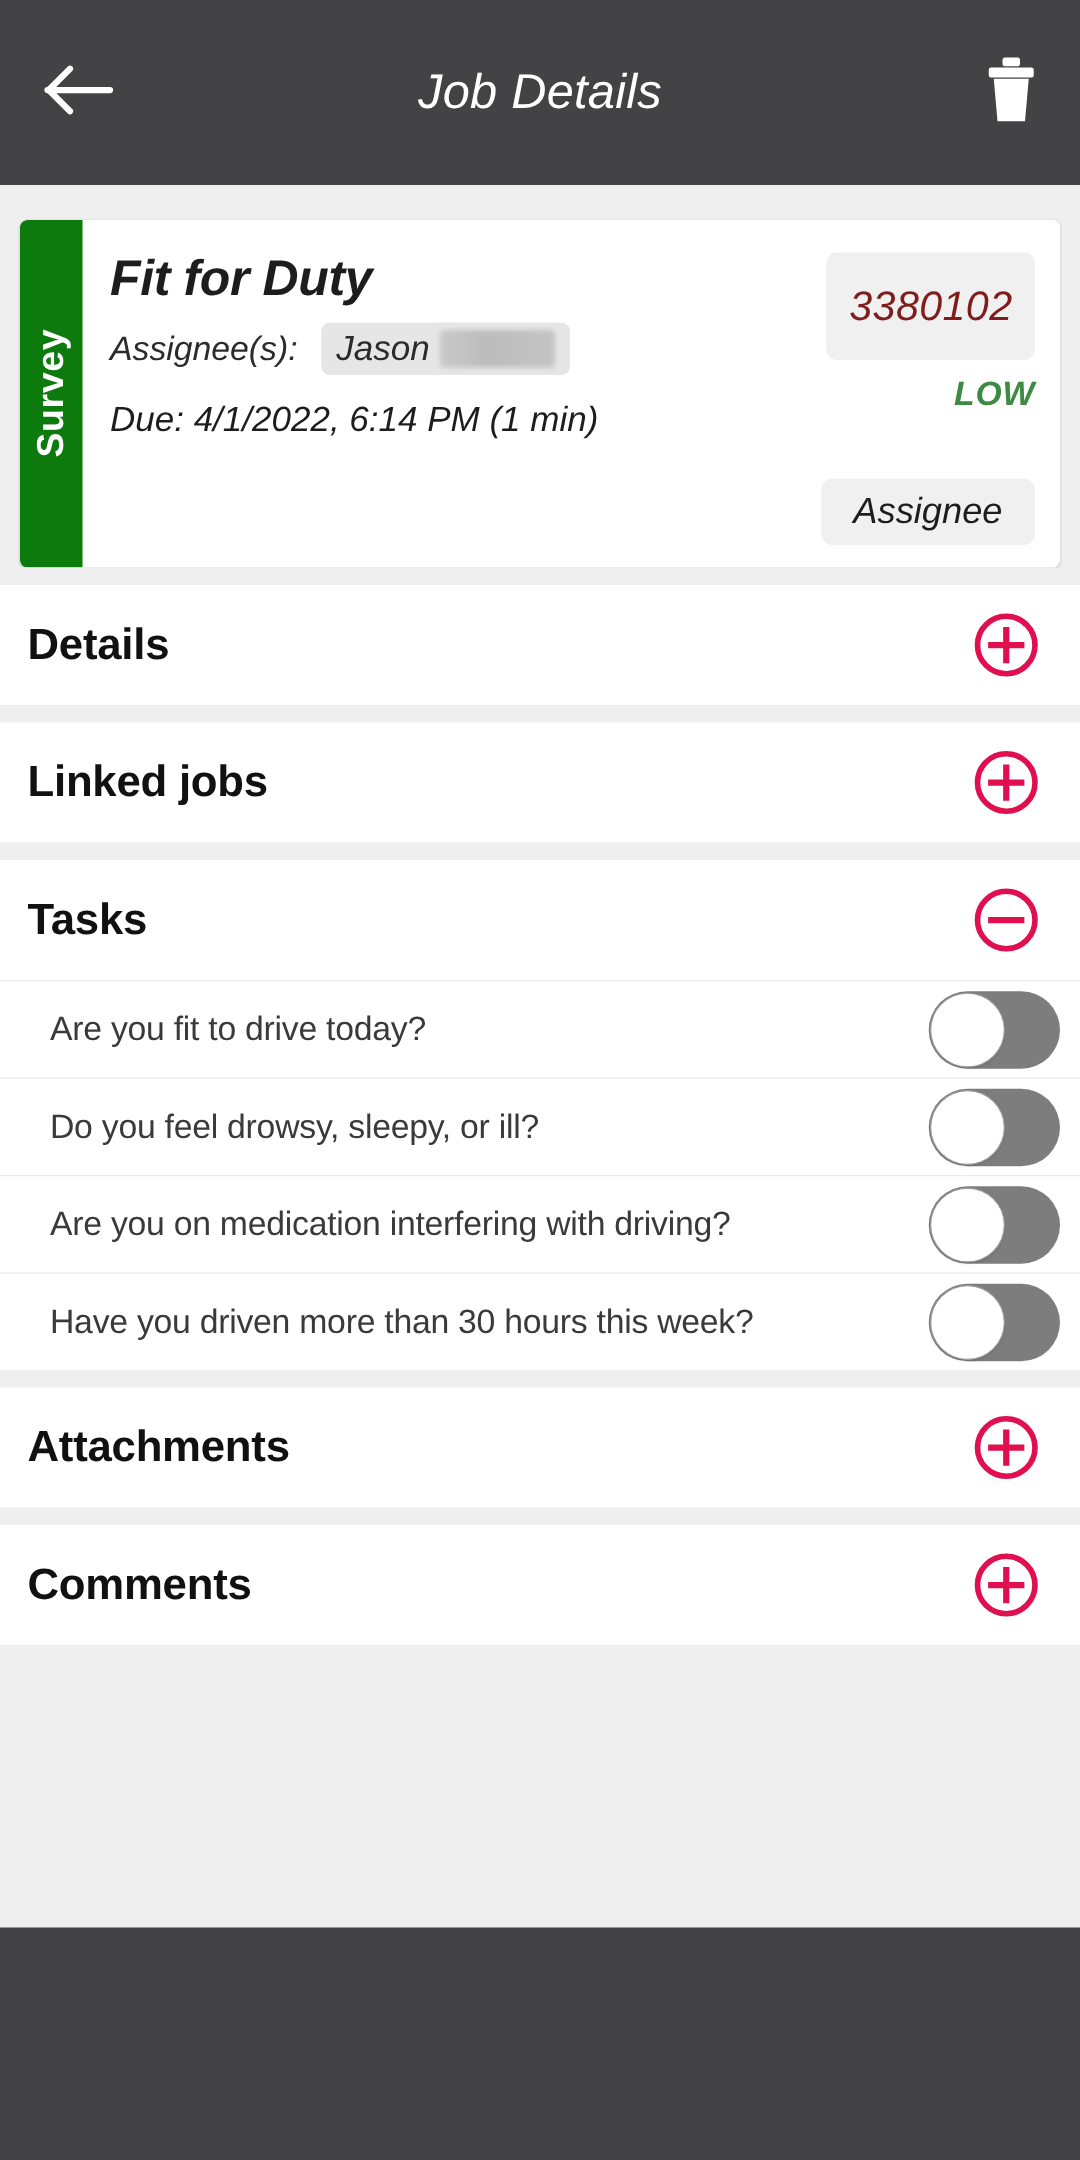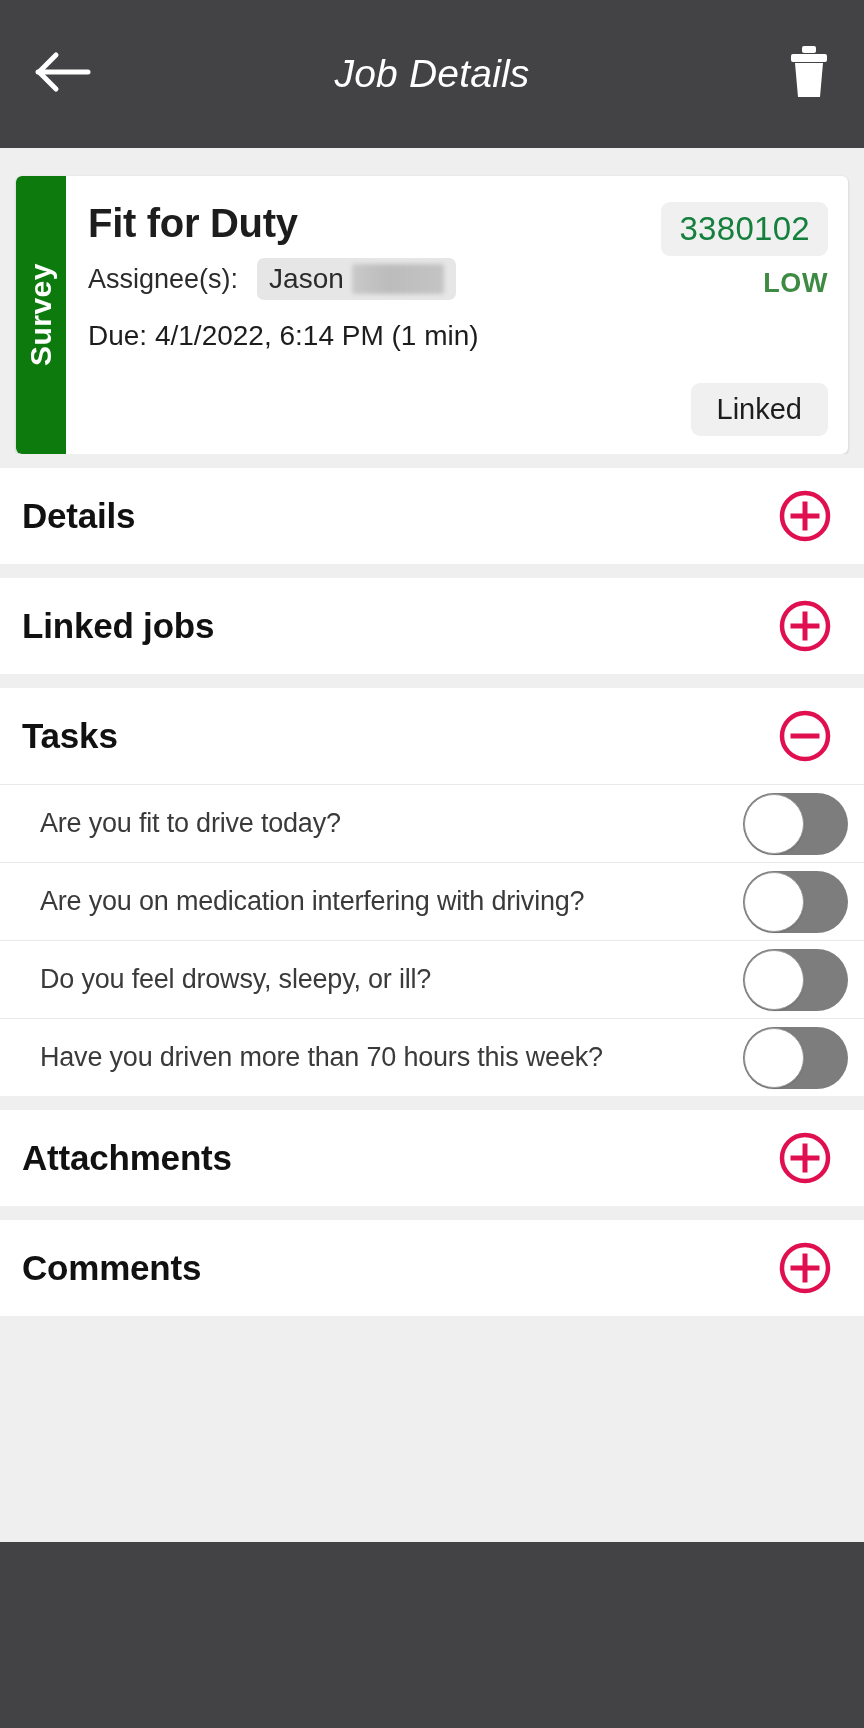--- a/index.html
+++ b/index.html
@@ -33,39 +33,39 @@
     box-shadow:0 1px 3px rgba(0,0,0,0.18); overflow:hidden; min-height:278px;
   }
   .job-type-tab {
     width:50px; background:#0c7a0c; border-radius:5px 0 0 5px;
     display:flex; align-items:center; justify-content:center; flex:0 0 50px;
   }
   .job-type-tab span {
     color:#fff; font-size:30px; font-weight:700;
     writing-mode:vertical-rl; transform:rotate(180deg); letter-spacing:0.5px;
   }
-  .job-body { flex:1; padding:26px 20px 18px 22px; display:flex; position:relative; }
+  .job-body { flex:1; padding:26px 20px 18px 22px; display:flex; position:relative;font-style:italic; }
   .job-left { flex:1; min-width:0; }
   .job-title { font-size:40px; font-weight:700; color:#1d1d1d; line-height:1.05; margin-bottom:14px; letter-spacing:-0.3px; }
   .assignee-row { display:flex; align-items:center; gap:19px; margin-bottom:20px; }
   .assignee-label { font-size:27px; color:#2b2b2b; }
   .assignee-chip {
     background:#e6e6e6; border-radius:7px; padding:5px 12px;
     font-size:28px; color:#2b2b2b; display:inline-flex; align-items:center; position:relative;
   }
   .redact {
     display:inline-block; width:92px; height:30px; margin-left:8px;
     background:linear-gradient(90deg,#c9c9c9,#bcbcbc 40%,#c4c4c4);
     border-radius:3px; filter:blur(2.2px);
   }
   .job-due { font-size:28px; color:#1d1d1d; }
   .job-right { width:210px; display:flex; flex-direction:column; align-items:flex-end; }
   .job-id-chip {
-    background:#f0f0f0; border-radius:9px; padding:8px 18px;
-    font-size:33px; color:#15803d; letter-spacing:0.3px;
+    background:#f0f0f0; border-radius:9px; padding:24px 18px;
+    font-size:33px; color:#7f1d1d; letter-spacing:0.3px;
   }
   .job-priority { margin-top:12px; font-size:27px; font-weight:700; letter-spacing:0.6px;text-align:center; }
   .job-status-chip {
     position:absolute; right:20px; bottom:18px;
     background:#f0f0f0; border-radius:9px; padding:10px 26px;
     font-size:29px; color:#1d1d1d;
   }
 
   
   .section-gap { height:14px; background:#efeff0; }
@@ -136,21 +136,21 @@
               <span>Jason</span>
               <span class="redact"></span>
             </span>
           </div>
           <div class="job-due">Due: 4/1/2022, 6:14 PM (1 min)</div>
         </div>
         <div class="job-right">
           <div class="job-id-chip">3380102</div>
           <div class="job-priority" style="color: rgb(61, 139, 66);">LOW</div>
         </div>
-        <div class="job-status-chip">Linked</div>
+        <div class="job-status-chip">Assignee</div>
       </div>
     </div>
   </div>
 
   <div class="section-gap"></div>
 
   <div class="section-header">
     <span class="section-title">Details</span>
     <span class="section-toggle-icon">
       <svg width="54" height="54" viewBox="0 0 54 54">
@@ -185,33 +185,33 @@
   </div>
 
   <div class="task-list">
     <div class="task-row">
       <span class="task-label">Are you fit to drive today?</span>
       <span class="toggle">
           <span class="knob"></span>
         </span>
     </div>
     <div class="task-row">
+      <span class="task-label">Do you feel drowsy, sleepy, or ill?</span>
+      <span class="toggle">
+          <span class="knob"></span>
+        </span>
+    </div>
+    <div class="task-row">
       <span class="task-label">Are you on medication interfering with driving?</span>
       <span class="toggle">
           <span class="knob"></span>
         </span>
     </div>
     <div class="task-row">
-      <span class="task-label">Do you feel drowsy, sleepy, or ill?</span>
-      <span class="toggle">
-          <span class="knob"></span>
-        </span>
-    </div>
-    <div class="task-row">
-      <span class="task-label">Have you driven more than 70 hours this week?</span>
+      <span class="task-label">Have you driven more than 30 hours this week?</span>
       <span class="toggle">
           <span class="knob"></span>
         </span>
     </div>
   </div>
 
   <div class="section-gap"></div>
 
   <div class="section-header">
     <span class="section-title">Attachments</span>

